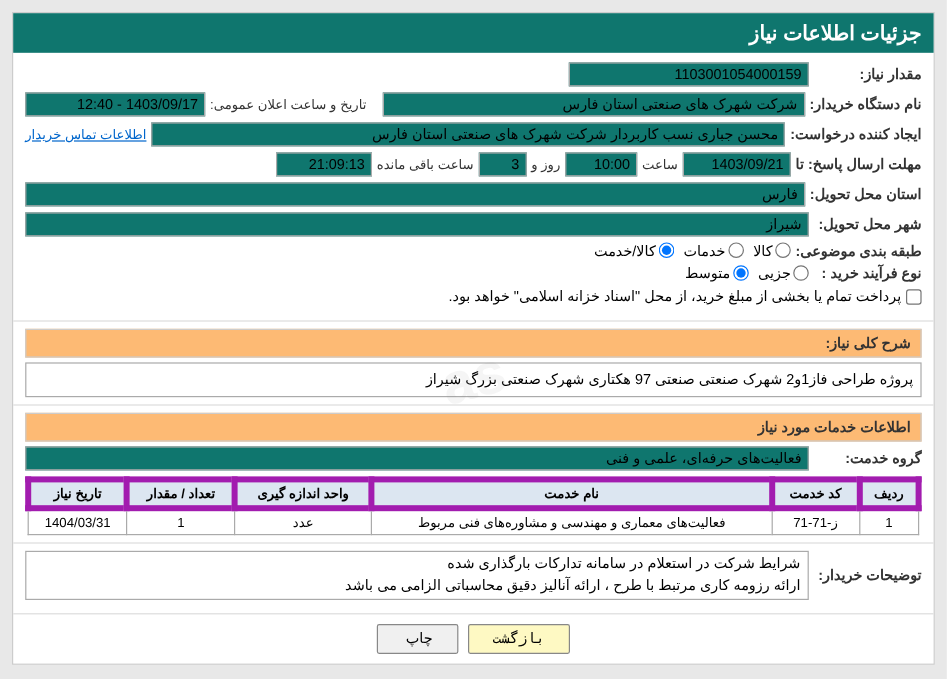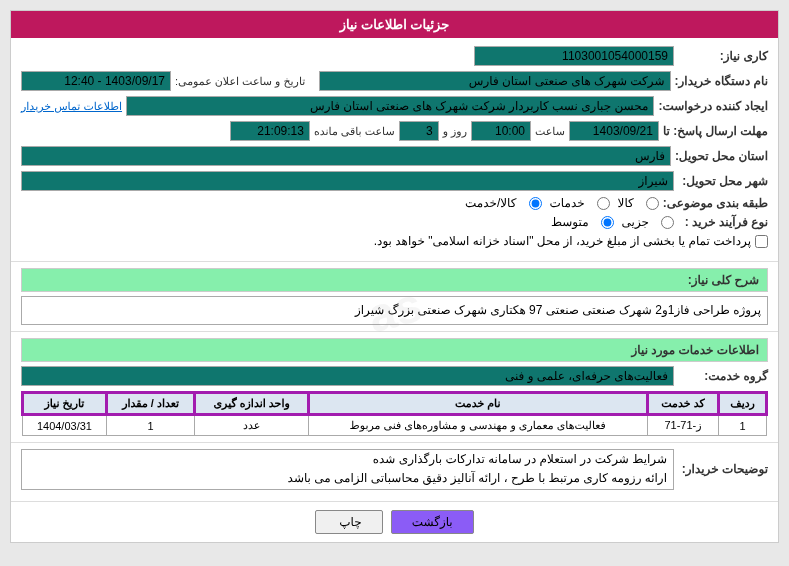--- a/index.html
+++ b/index.html
@@ -10,25 +10,24 @@
       direction: rtl;
       padding: 10px;
     }
     .container {
       background: #fff;
       border: 1px solid #ccc;
       max-width: 789px;
       margin: 0 auto;
     }
     .header {
-      background: #be185d;
+      background: #0f766e;
       color: #fff;
-      text-align: center;
       padding: 6px 10px;
-      font-size: 13px;
+      font-size: 17px;
       font-weight: bold;
     }
     .form-section {
       padding: 8px 10px;
       border-bottom: 1px solid #ddd;
     }
     .form-row {
       display: flex;
       align-items: center;
       margin-bottom: 5px;
@@ -63,30 +62,30 @@
       cursor: pointer;
       font-size: 11px;
     }
     .radio-group {
       display: flex;
       gap: 8px;
       align-items: center;
     }
     .radio-item {
       display: flex;
-      align-items: flex-end;
-      gap: 12px;
+      align-items: flex-start;
+      gap: 2px;
     }
     .checkbox-row {
       display: flex;
       align-items: center;
       gap: 4px;
     }
     .section-title {
-      background: #86efac;
+      background: #fdba74;
       border: 1px solid #ccc;
       padding: 4px 8px;
       font-weight: bold;
       font-size: 12px;
       color: #333;
       margin-bottom: 4px;
     }
     .info-section {
       padding: 6px 10px;
       border-bottom: 1px solid #ddd;
@@ -104,21 +103,21 @@
       padding: 6px 10px;
       border-bottom: 1px solid #ddd;
     }
     table {
       width: 100%;
       border-collapse: collapse;
       font-size: 11px;
     }
     table th {
       background: #dce6f1;
-      border: 3px solid #a21caf;
+      border: 5px solid #a21caf;
       padding: 3px 5px;
     }
     table td {
       border: 1px solid #aaa;
       padding: 3px 5px;
       text-align: center;
     }
     .notes-section {
       padding: 6px 10px;
       border-bottom: 1px solid #ddd;
@@ -140,21 +139,22 @@
     }
     .btn {
       padding: 4px 20px;
       font-size: 12px;
       font-family: Tahoma, Arial, sans-serif;
       border: 1px solid #888;
       cursor: pointer;
       border-radius: 2px;
     }
     .btn-back {
-      background: #8b5cf6;
+      background: #fef9c3;
+      font-family: Liberation Mono, monospace;
     }
     .btn-print {
       background: #f0f0f0;
       padding-left: 23px;
     }
     .watermark-container {
       position: relative;
     }
     .watermark {
       position: absolute;
@@ -175,21 +175,21 @@
 
 <div class="container">
 
   <div class="header">
     <span>جزئیات اطلاعات نیاز</span>
   </div>
 
   <div class="form-section">
 
     <div class="form-row">
-      <span class="label">کاری نیاز:</span>
+      <span class="label">مقدار نیاز:</span>
       <div class="field-box" style="min-width:200px;">1103001054000159</div>
     </div>
 
     <div class="form-row">
       <span class="label">نام دستگاه خریدار:</span>
       <div class="field-box wide">شرکت شهرک های صنعتی استان فارس</div>
       <span class="inline-label" style="margin-right:10px;">تاریخ و ساعت اعلان عمومی:</span>
       <div class="field-box" style="min-width:150px;">1403/09/17 - 12:40</div>
     </div>
 

